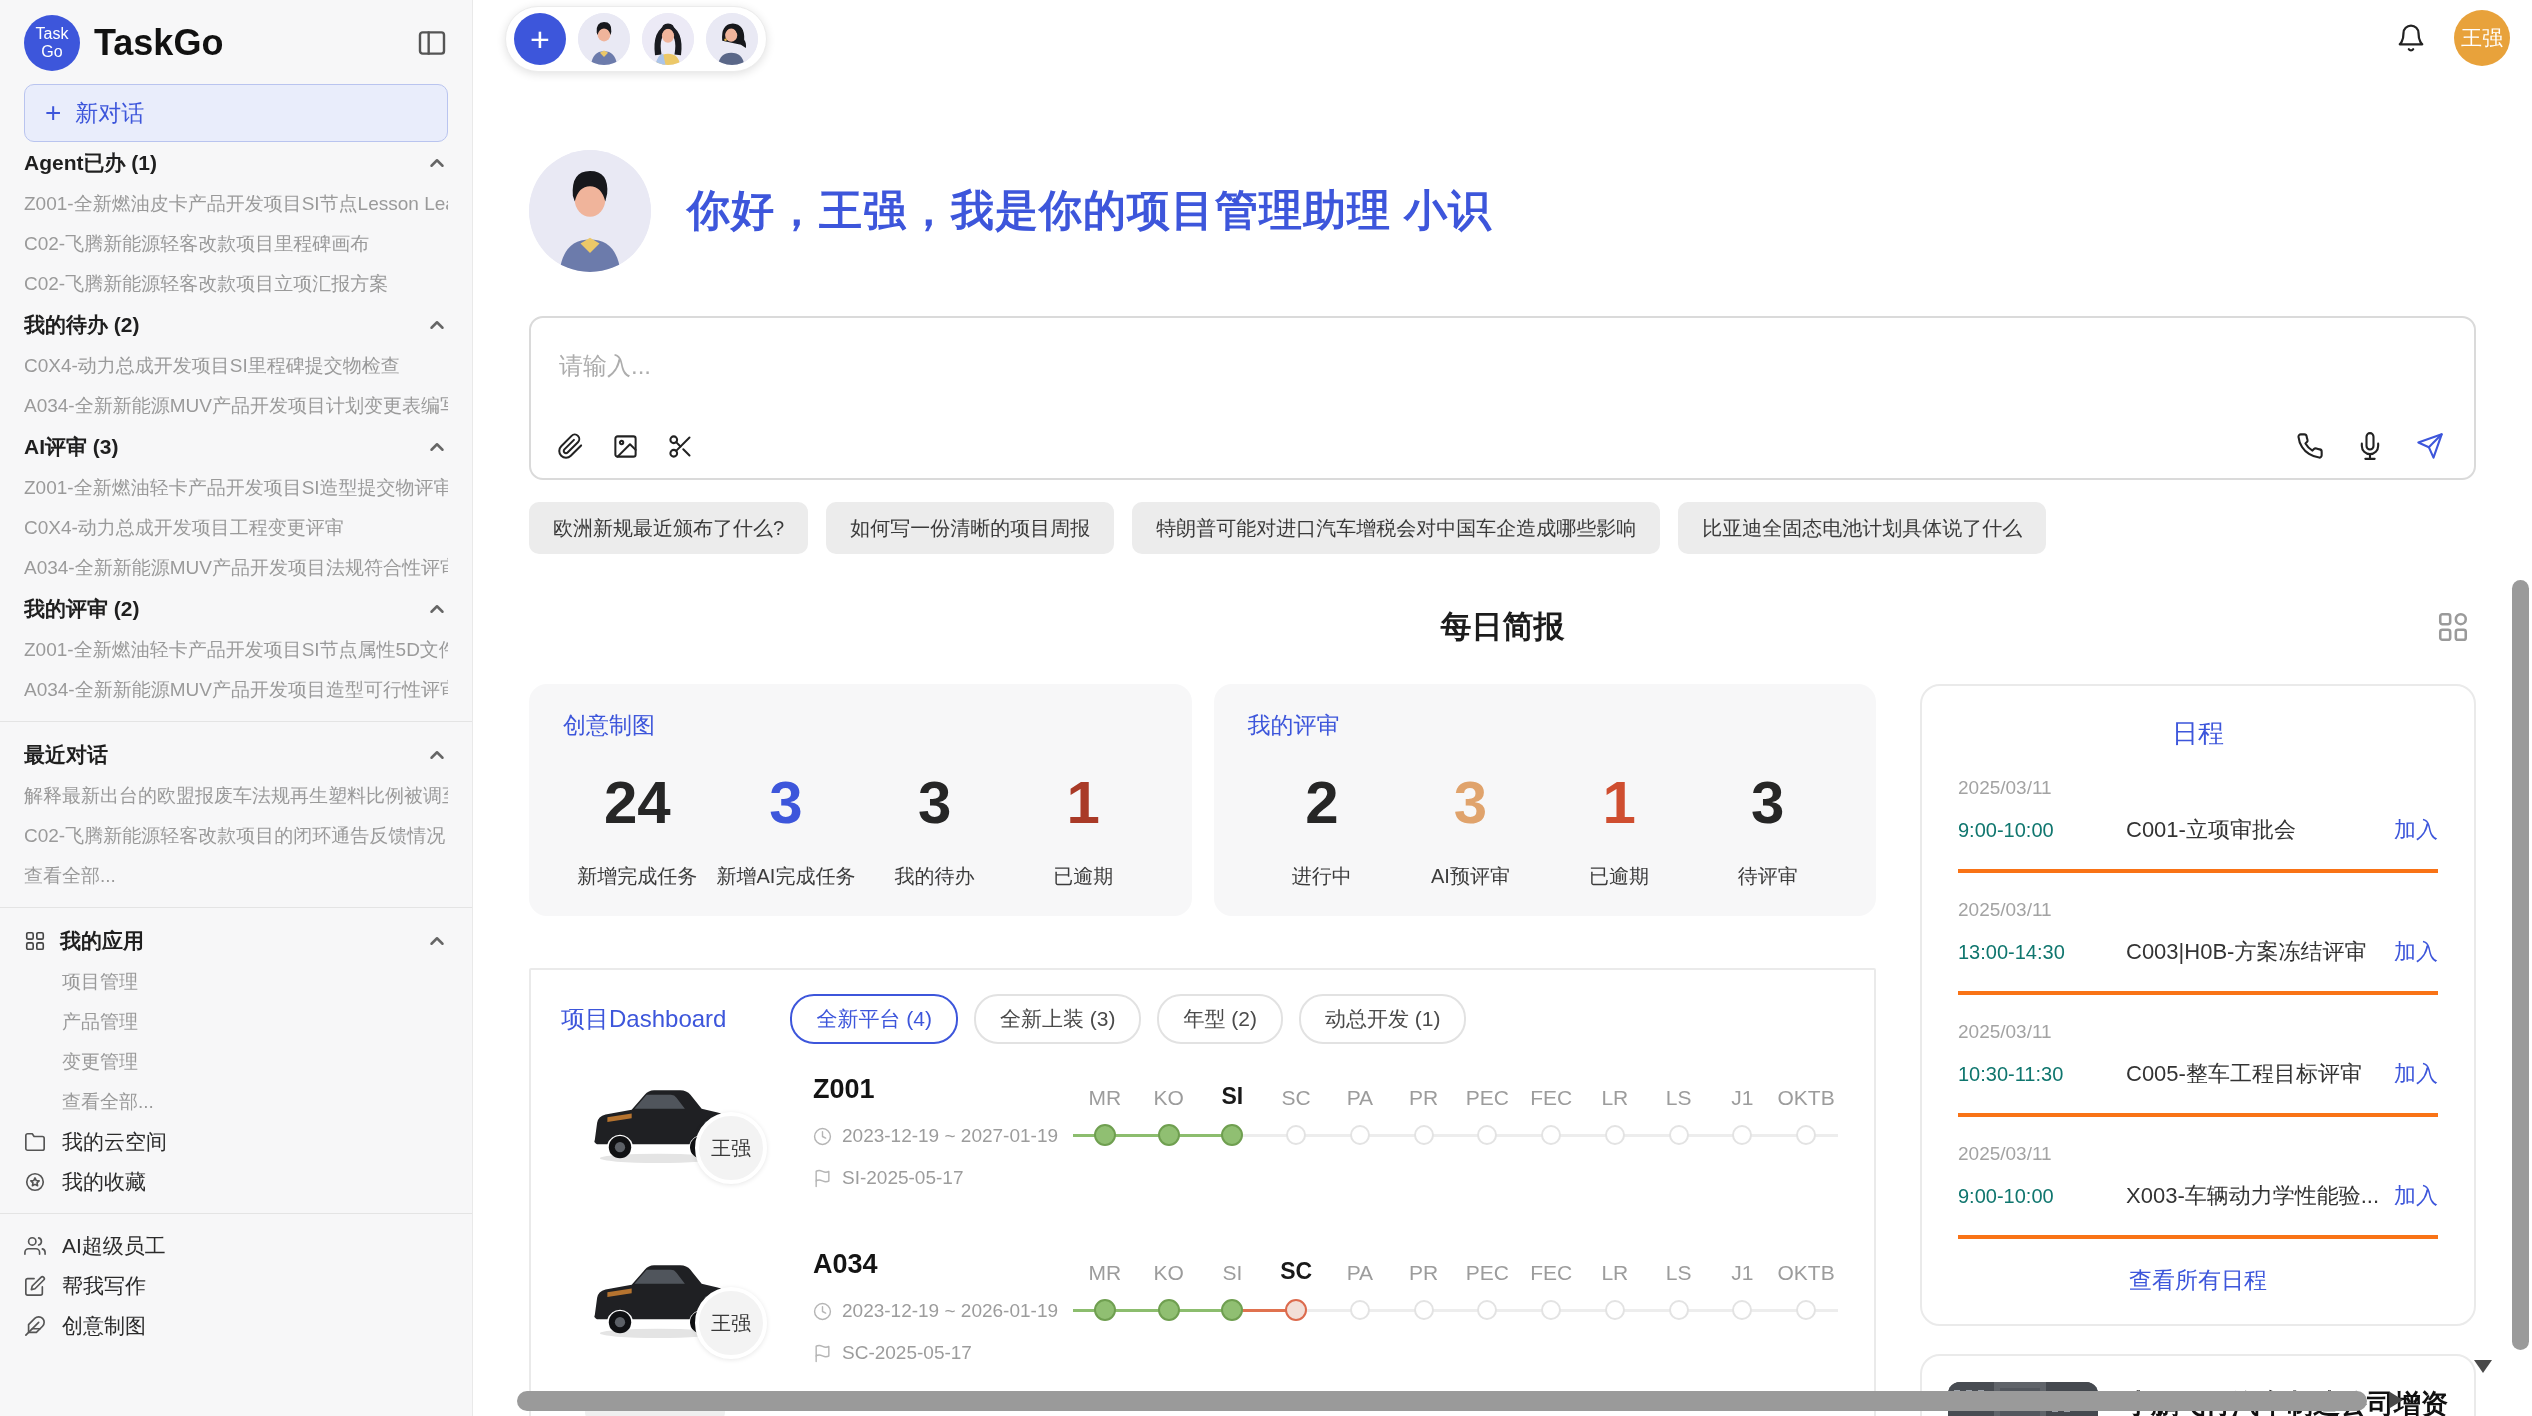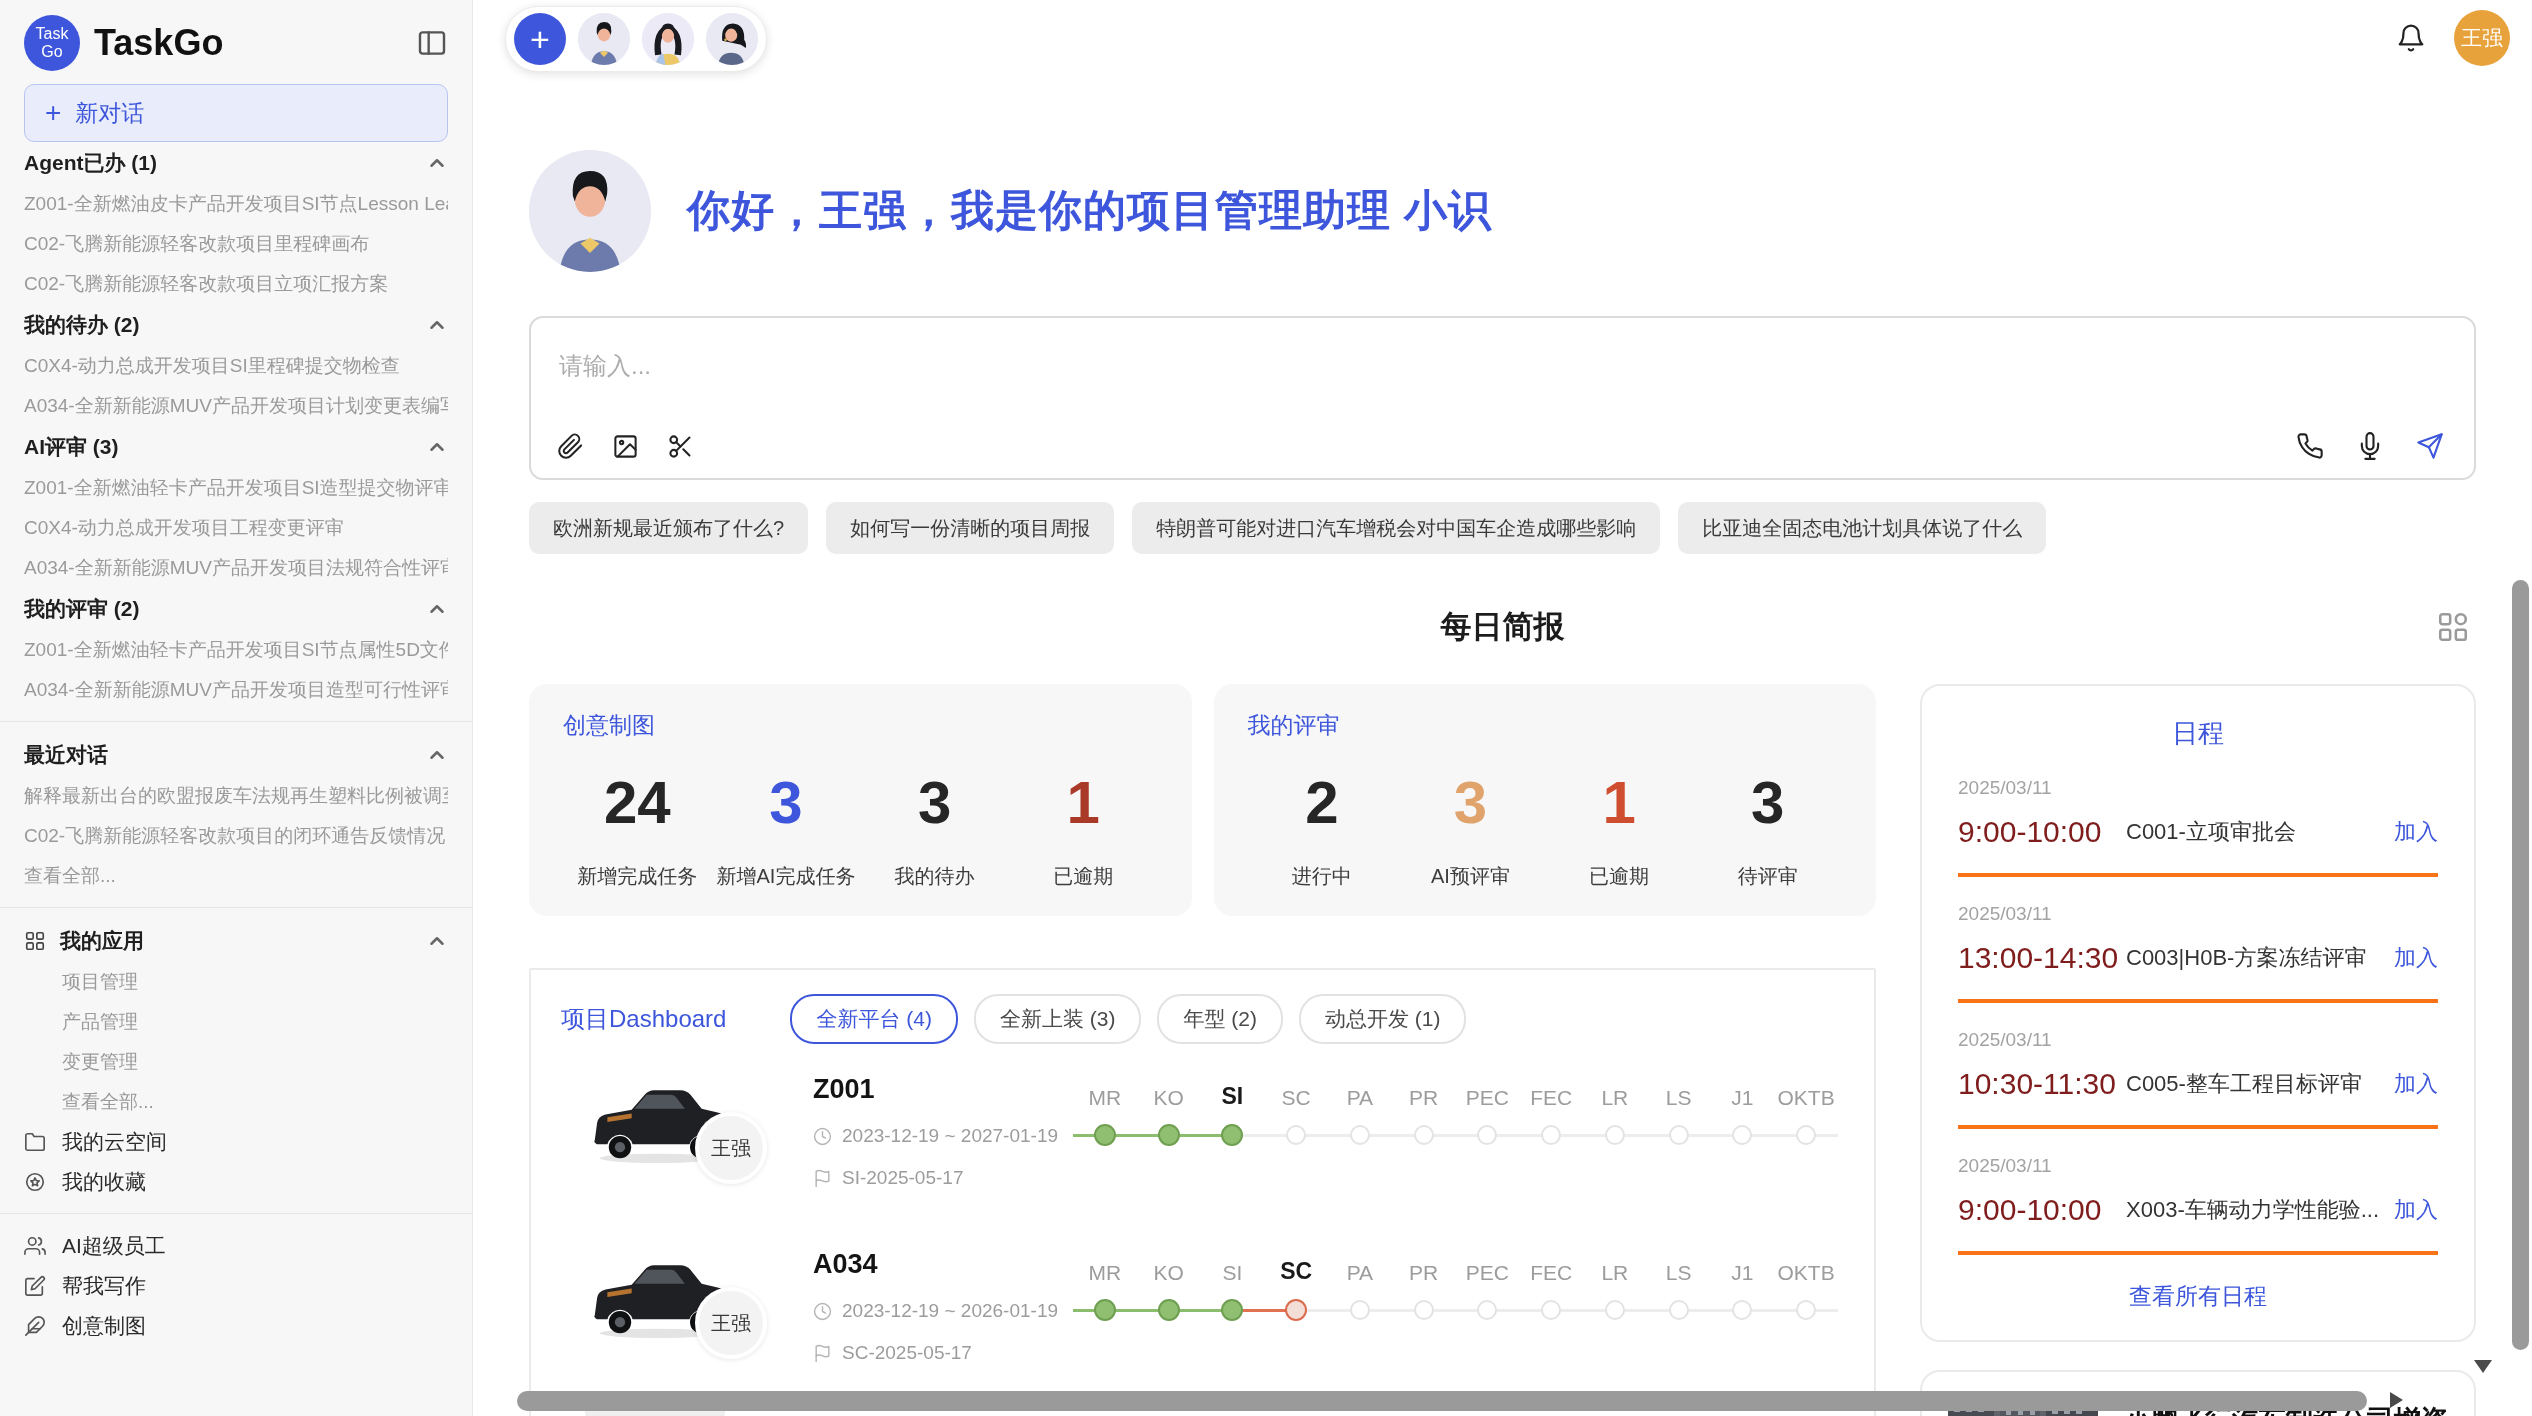--- a/index.html
+++ b/index.html
@@ -100,21 +100,21 @@
   .ms.st-done .dot{background:#90bf72;border-color:#6f9f50;width:22px;height:22px;}
   .ms.st-risk .dot{background:#f2ded7;border-color:#dc6a4d;width:22px;height:22px;}
   .proj-partial{margin-left:24px;width:140px;height:30px;border-radius:12px;background:#efefef;}
 
   .brief-right{width:556px;flex:none;}
   .sched{border:2px solid #eaeaea;border-radius:20px;background:#fff;padding:24px 36px 8px;box-sizing:border-box;}
   .sched-title{text-align:center;font-size:26px;color:#3d56db;margin-top:6px;}
   .sch-item{padding:26px 0 24px;border-bottom:4px solid #f97316;}
   .sch-date{font-size:19px;color:#a3a3a3;}
   .sch-row{display:flex;align-items:center;margin-top:16px;}
-  .sch-time{color:#7f1d1d;font-size:30px;width:168px;flex:none;}
+  .sch-time{color:#0f766e;font-size:20px;width:168px;flex:none;}
   .sch-name{color:#333;font-size:22px;flex:1;white-space:nowrap;overflow:hidden;}
   .sch-join{color:#3d56db;font-size:22px;margin-left:12px;cursor:pointer;}
   .sched-footer{text-align:center;font-size:23px;color:#3d56db;padding:26px 0 20px;cursor:pointer;}
 
   .news{margin-top:28px;border:2px solid #eaeaea;border-radius:20px;background:#fff;padding:26px;box-sizing:border-box;display:flex;gap:26px;}
   .news-img{width:150px;height:112px;border-radius:12px;overflow:hidden;flex:none;background:#6b6f73;}
   .news-img svg{width:100%;height:100%;display:block;}
   .news-title{font-size:27px;font-weight:700;color:#111;margin-top:4px;}
 
   

